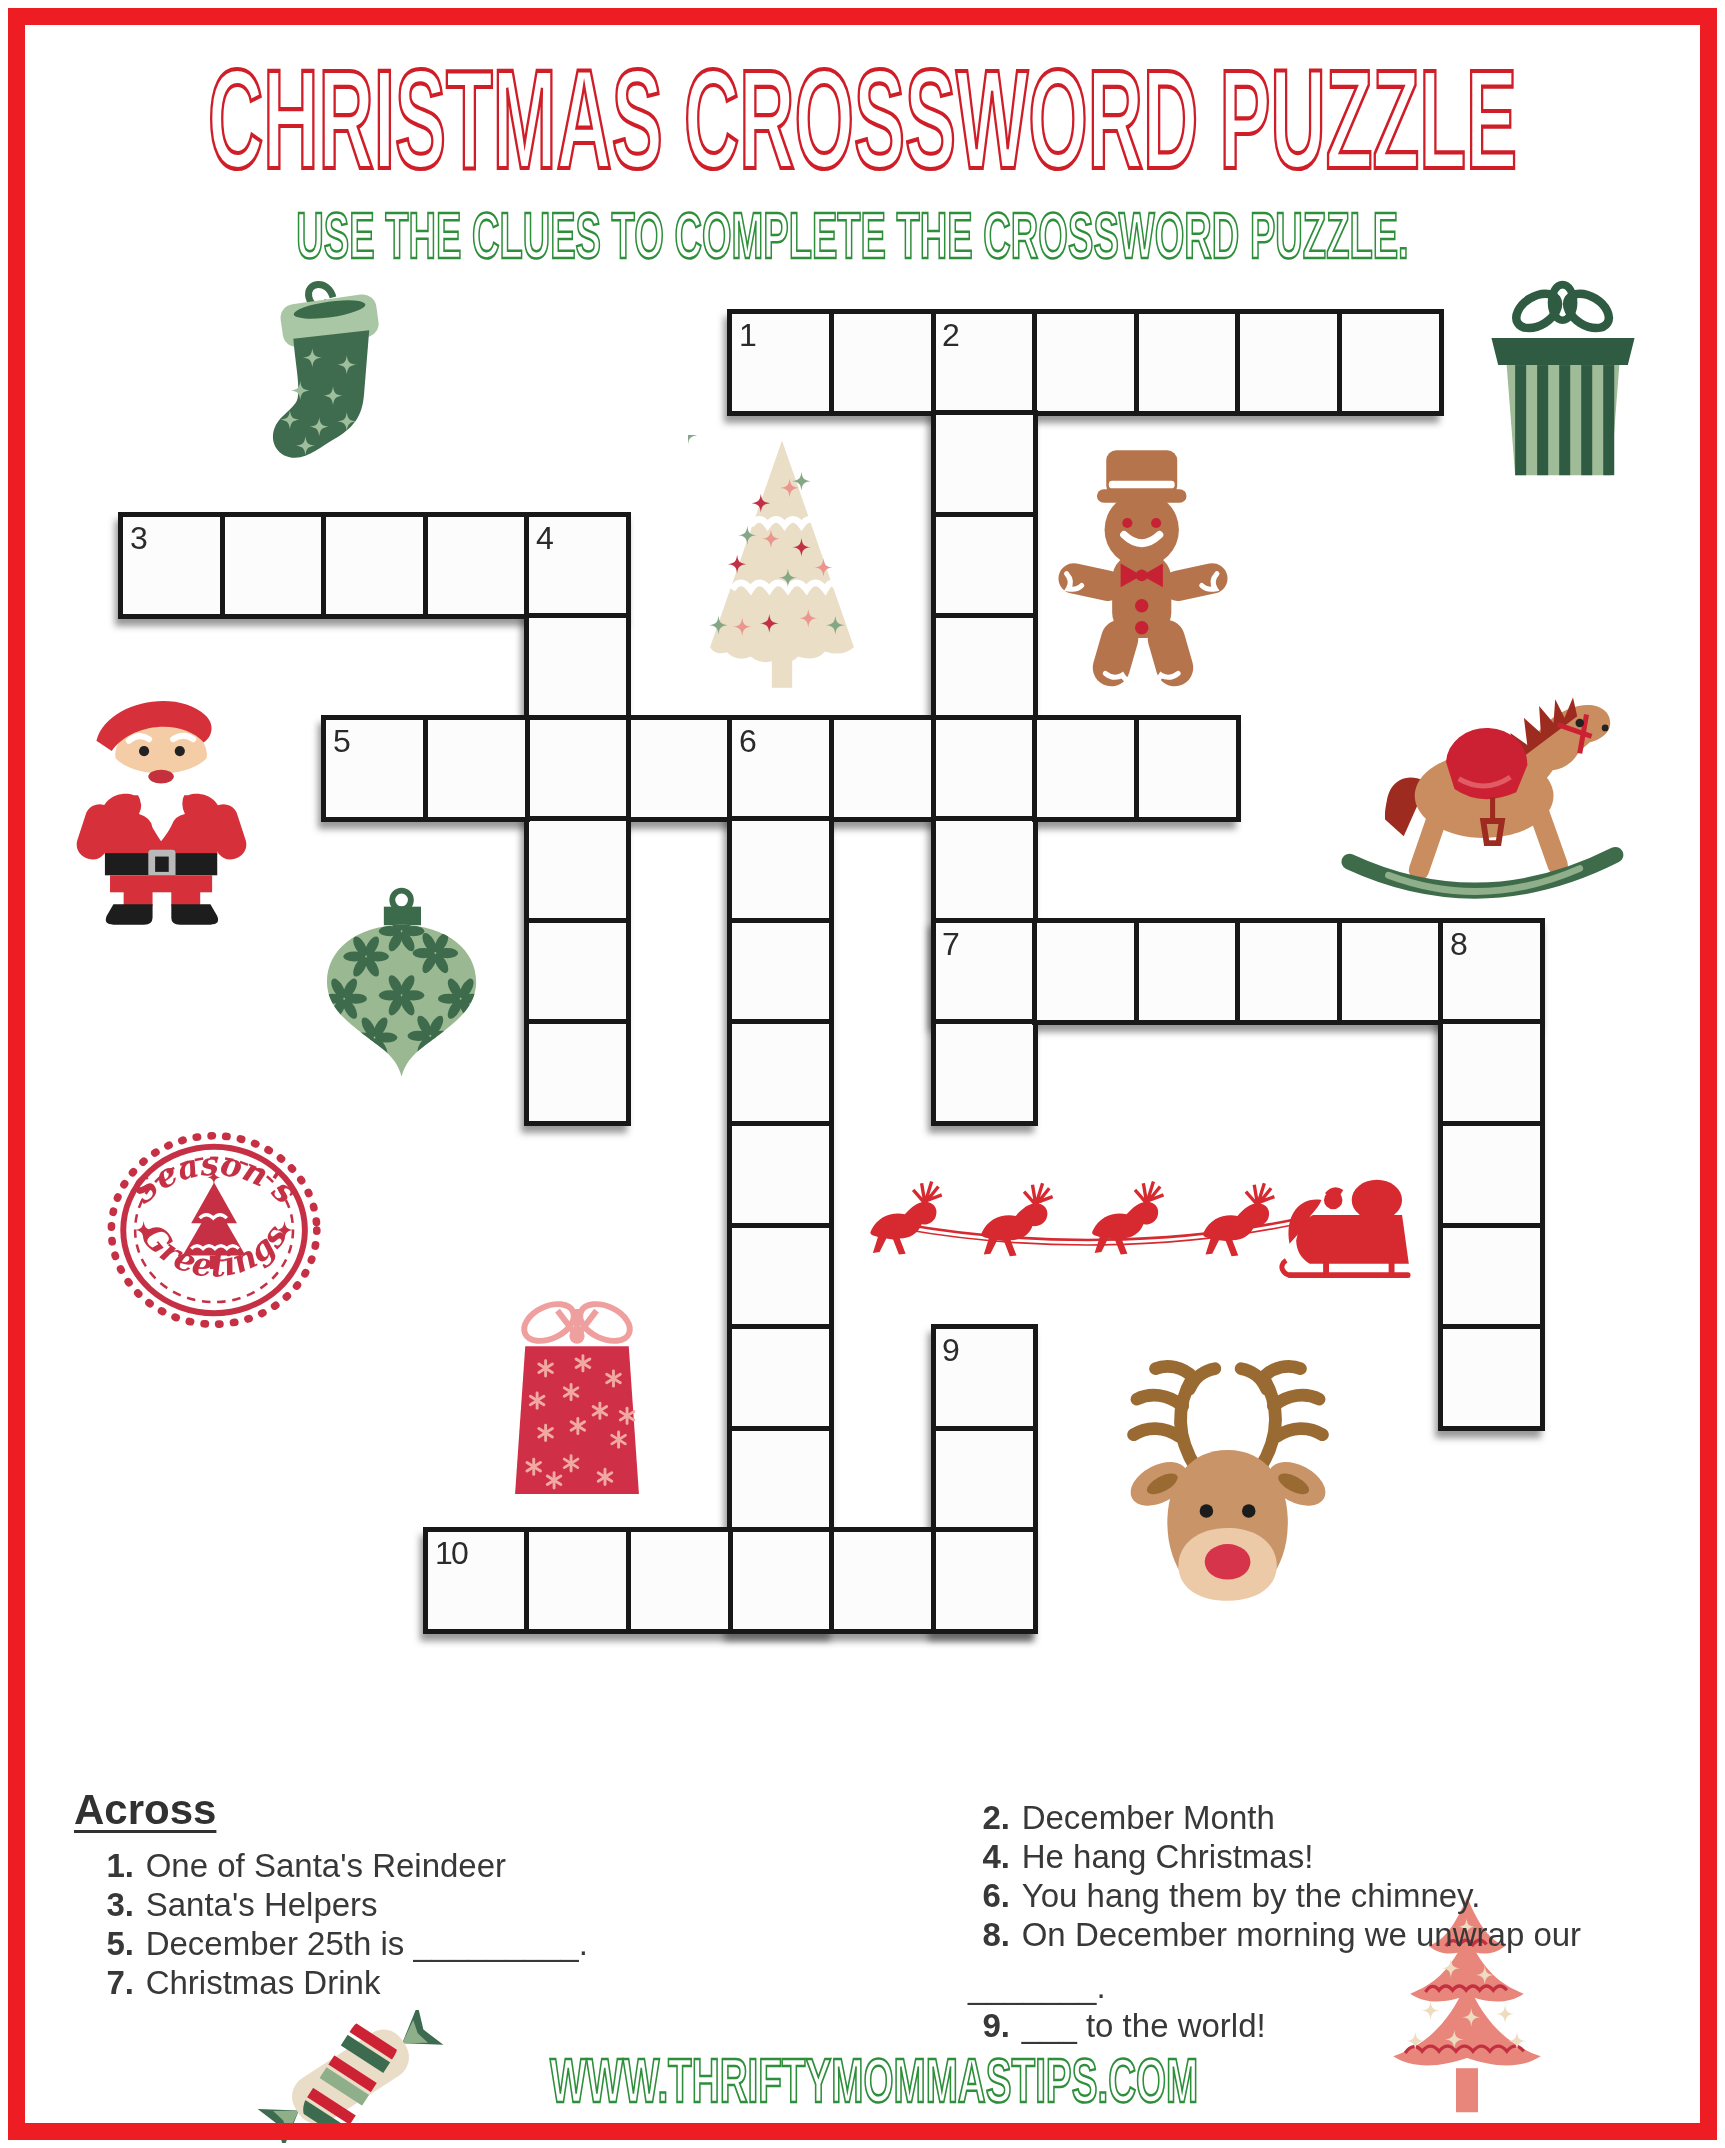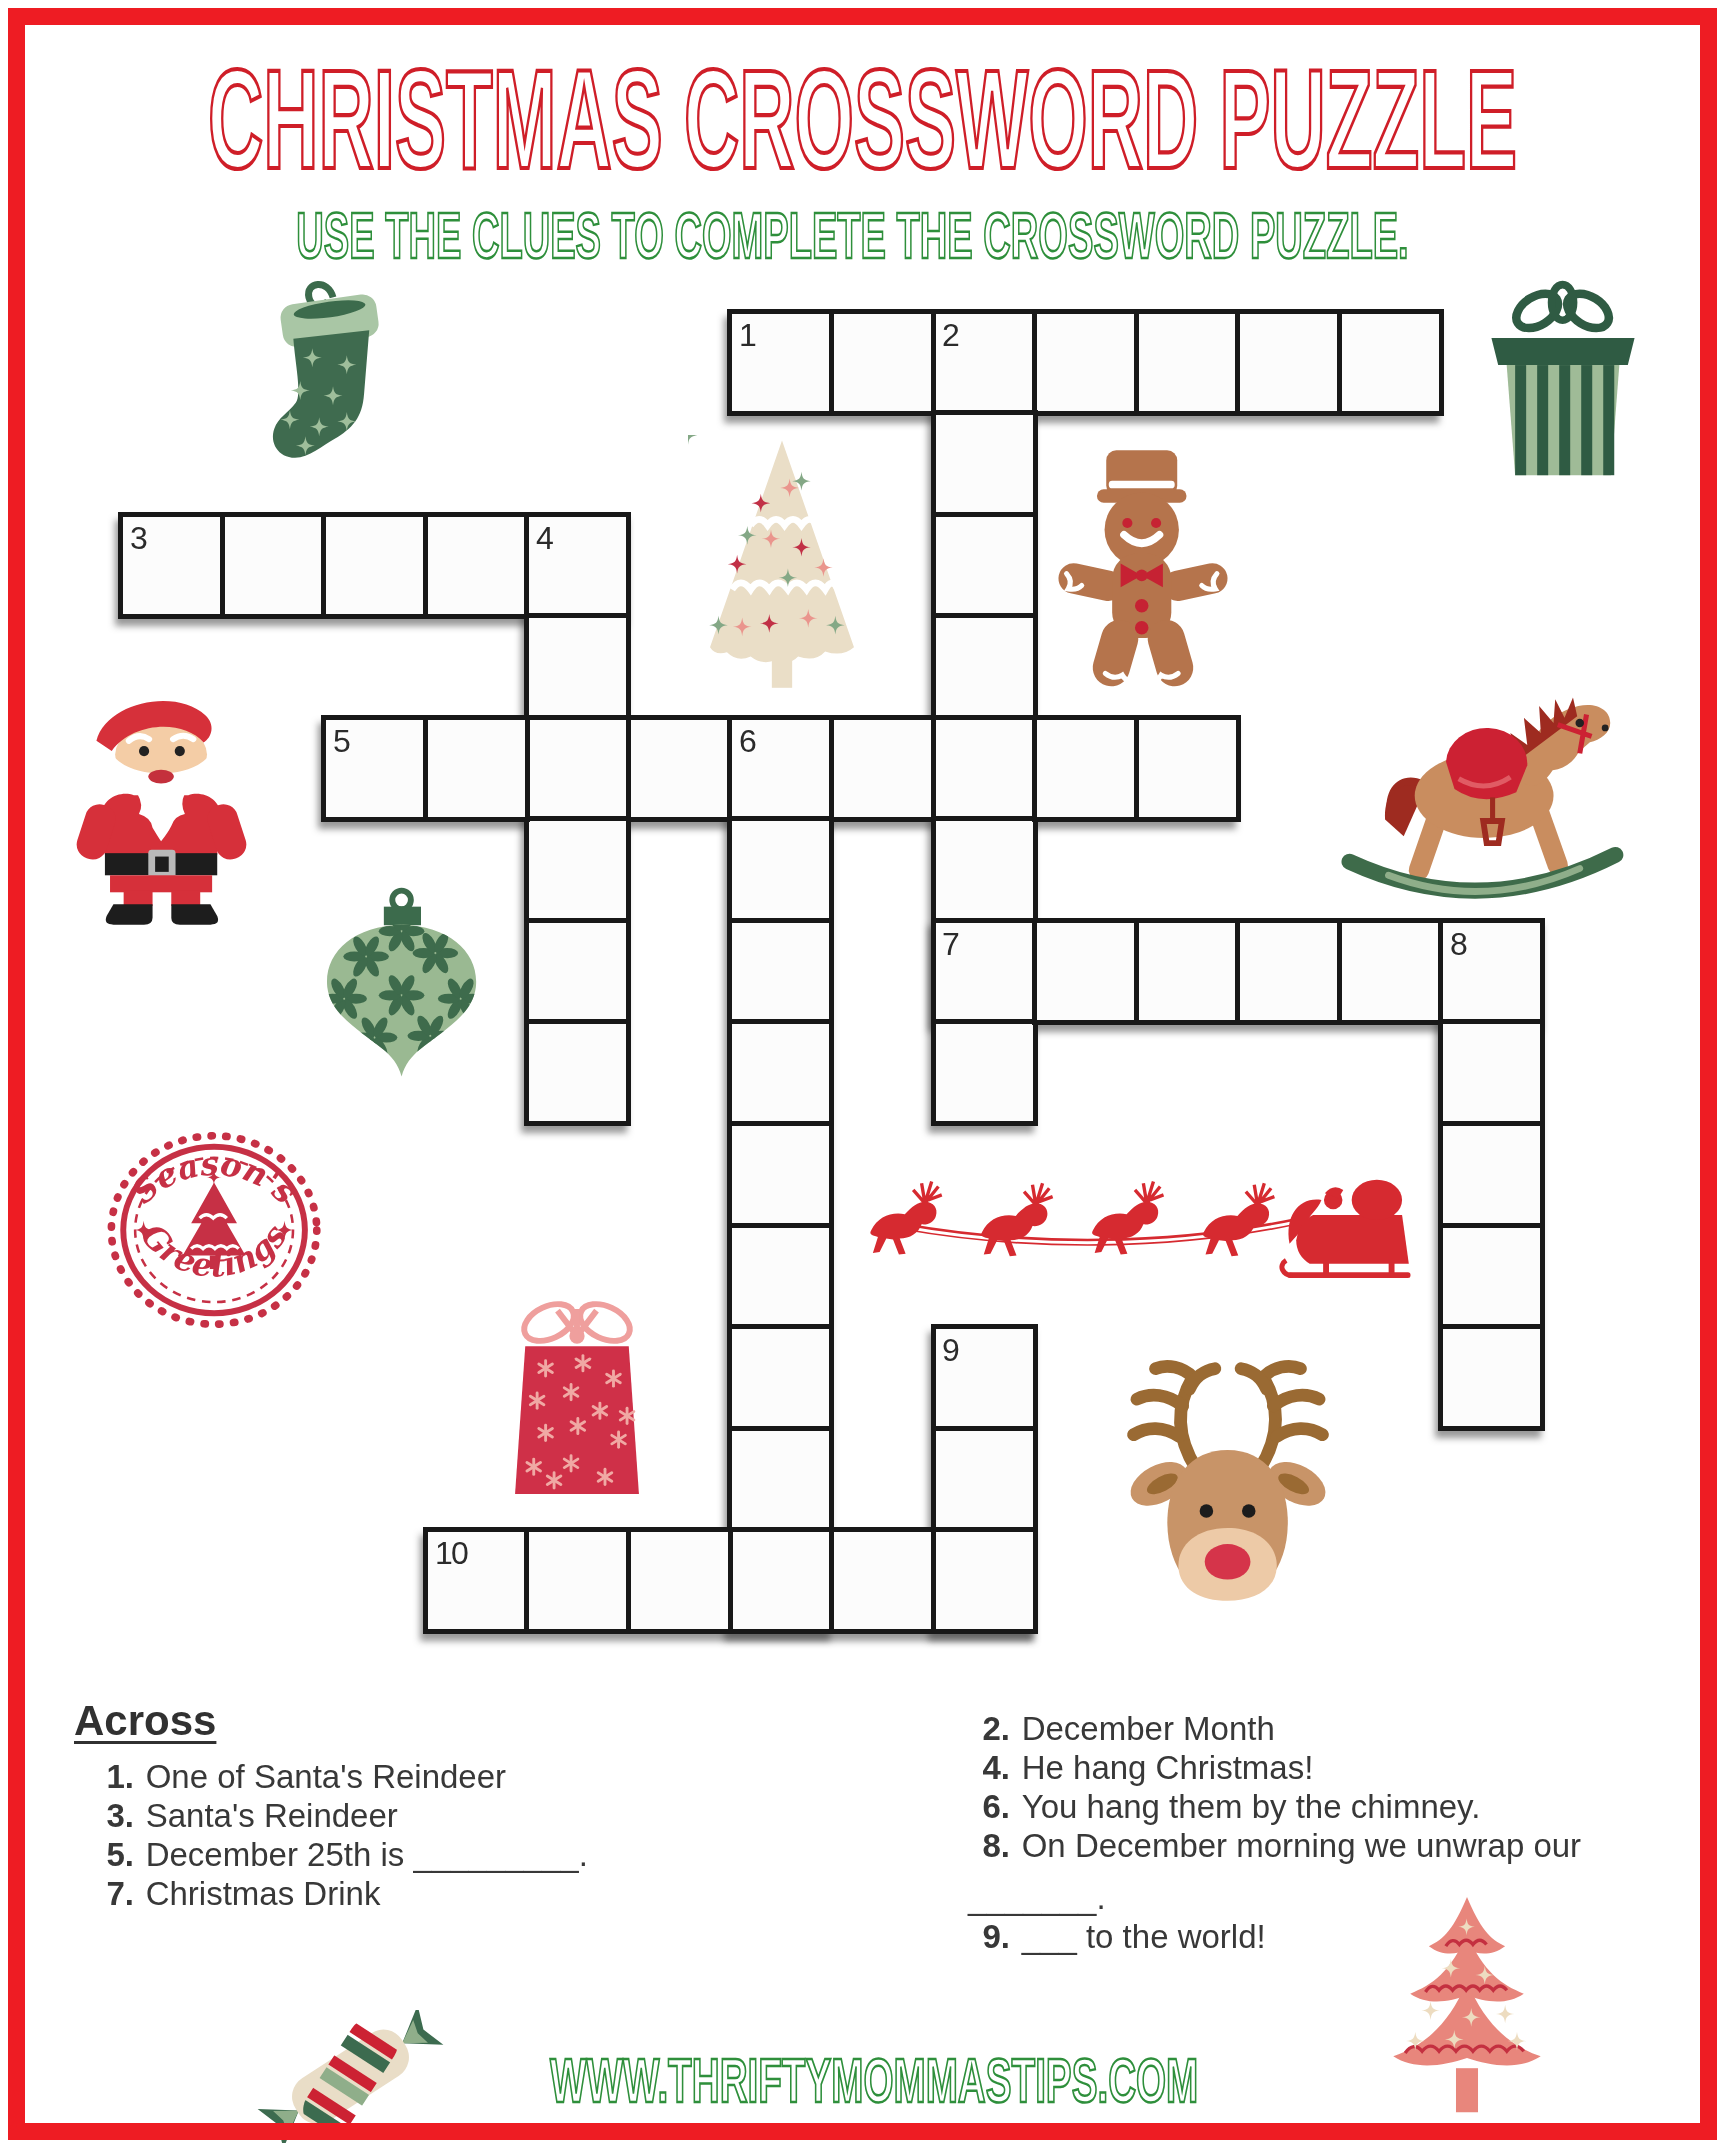--- a/index.html
+++ b/index.html
@@ -5,21 +5,21 @@
   html,body{margin:0;padding:0;background:#ffffff;}
   .page{position:relative;width:1725px;height:2148px;background:#ffffff;overflow:hidden;
         font-family:"Liberation Sans",sans-serif;}
   .frame{position:absolute;inset:8.4px;border:17px solid #ee1c23;pointer-events:none;z-index:50;}
   .title-svg{position:absolute;left:0;top:40px;width:1725px;height:168px;}
   .subtitle-svg{position:absolute;left:0;top:191px;width:1725px;height:92px;}
   .footer-svg{position:absolute;left:0;top:2035px;width:1725px;height:92px;}
   .word-shadow{position:absolute;background:#181818;box-shadow:-3.4px 7.6px 6.7px rgba(50,50,50,.5);}
   .cell{position:absolute;box-sizing:border-box;background:#fcfcfc;border:5px solid #181818;}
   .cell-num{position:absolute;font-size:32px;line-height:1;color:#2b2b2b;letter-spacing:-1.7px;}
-  .clue-col{position:absolute;top:1697px;color:#383838;}
+  .clue-col{position:absolute;top:1786px;color:#383838;}
   .clue-col.across{left:74px;width:822px;}
   .clue-col.down{left:950px;width:755px;}
   .clue-heading{font-size:42px;font-weight:700;color:#313131;
         text-decoration:underline;text-decoration-thickness:3.4px;text-underline-offset:5.9px;}
   .clue-list{margin-top:11.7px;}
   .clue-row{display:flex;font-size:33px;line-height:39px;white-space:nowrap;}
   .clue-row .clue-num{width:60px;text-align:right;font-weight:700;margin-right:11.7px;flex:none;}
   .clue-row.blank-row{margin-top:13.4px;margin-left:18px;}
   .deco{position:absolute;}
 </style>
@@ -442,21 +442,21 @@
 
   <div class="clue-col across">
     <div class="clue-heading">Across</div>
     <div class="clue-list" id="across-list">
         <div class="clue-row">
           <span class="clue-num">1.</span>
           <span class="clue-text">One of Santa's Reindeer</span>
         </div>
         <div class="clue-row">
           <span class="clue-num">3.</span>
-          <span class="clue-text">Santa's Reindeer</span>
+          <span class="clue-text">Santa's Helpers</span>
         </div>
         <div class="clue-row">
           <span class="clue-num">5.</span>
           <span class="clue-text">December 25th is _________.</span>
         </div>
         <div class="clue-row">
           <span class="clue-num">7.</span>
           <span class="clue-text">Christmas Drink</span>
         </div>
       </div>

